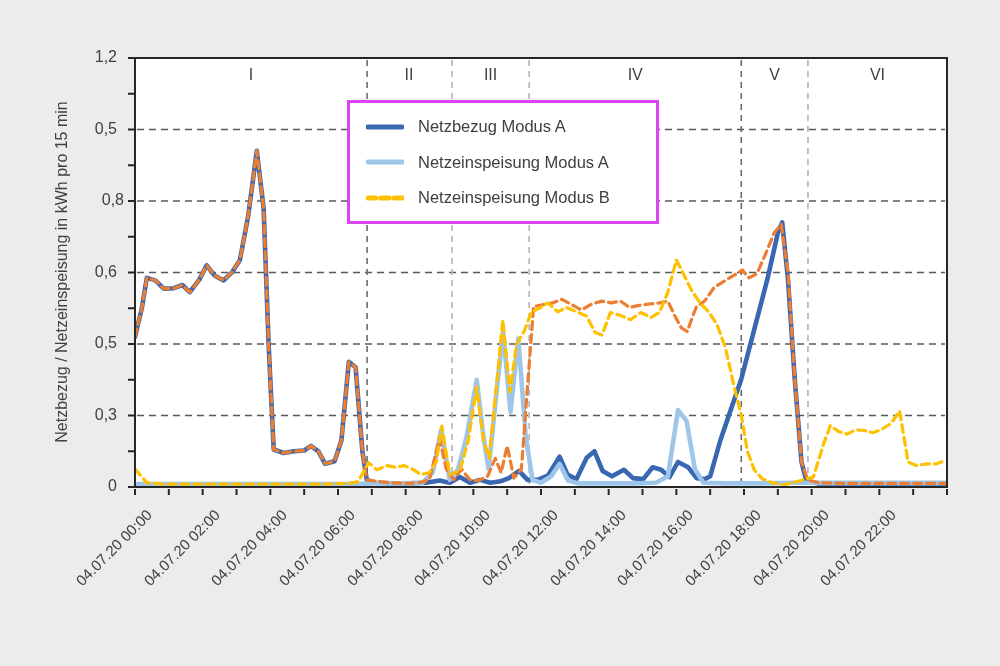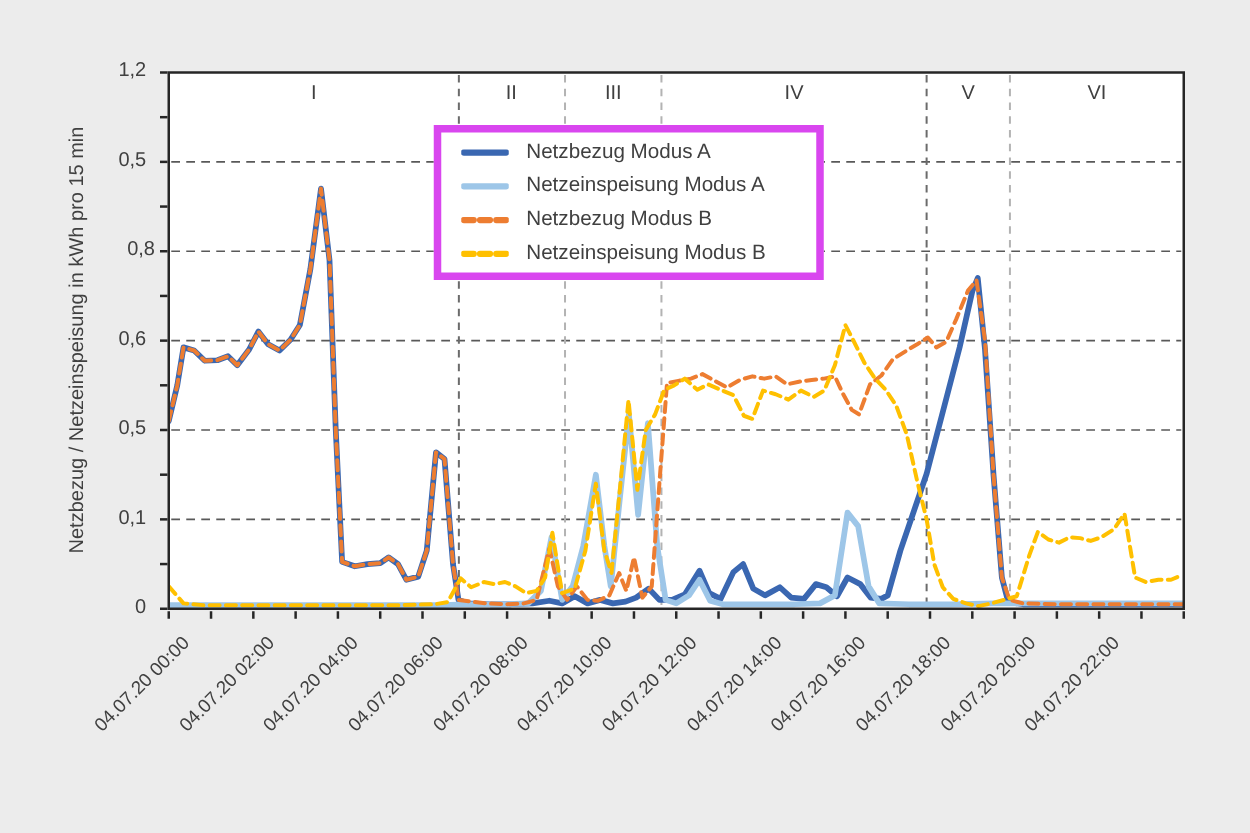--- a/index.html
+++ b/index.html
@@ -5,21 +5,21 @@
   html,body{margin:0;padding:0;}
   body{font-family:"Liberation Sans", sans-serif;}
   .page{position:relative;width:1000px;height:666px;background:#ECECEC;overflow:hidden;}
   .chart-svg{position:absolute;left:0;top:0;}
   .lbl{position:absolute;color:#404040;white-space:nowrap;}
   .y-tick{font-size:16px;text-align:right;width:60px;}
   .x-tick{font-size:15px;transform:rotate(-45deg);transform-origin:100% 0;}
   .region{font-size:16px;transform:translateX(-50%);}
   .axis-title{font-size:16px;transform:translate(-50%,-50%) rotate(-90deg);}
   .legend{position:absolute;left:347px;top:100px;width:312px;height:124px;
-          background:#ffffff;border:6px solid #d946ef;box-sizing:border-box;
+          background:#ffffff;border:3px solid #d946ef;box-sizing:border-box;
           display:flex;flex-direction:column;justify-content:space-evenly;padding:2px 0 2px 16px;}
   .legend-row{display:flex;align-items:center;height:28px;}
   .legend-swatch{width:38px;margin-right:14px;flex:0 0 38px;}
   .legend-label{font-size:16.5px;color:#404040;}
 </style>
 </head>
 <body>
 
 <div class="page">
   <svg class="chart-svg" id="chart-svg" width="1000" height="666" viewBox="0 0 1000 666">
@@ -83,21 +83,21 @@
       <line x1="128" y1="165.25" x2="134" y2="165.25" stroke="#262626" stroke-width="2"></line>
       <line x1="128" y1="129.5" x2="134" y2="129.5" stroke="#262626" stroke-width="2"></line>
       <line x1="128" y1="93.74999999999994" x2="134" y2="93.74999999999994" stroke="#262626" stroke-width="2"></line>
       <line x1="128" y1="57.999999999999886" x2="134" y2="57.999999999999886" stroke="#262626" stroke-width="2"></line>
     </svg>
 
   <div class="lbl axis-title" style="left:62px;top:272px;">Netzbezug / Netzeinspeisung in kWh pro 15 min</div>
 
   <div id="y-ticks">
       <div class="lbl y-tick" style="right: 883px; top: 477px;">0</div>
-      <div class="lbl y-tick" style="right: 883px; top: 405.5px;">0,1</div>
+      <div class="lbl y-tick" style="right: 883px; top: 405.5px;">0,3</div>
       <div class="lbl y-tick" style="right: 883px; top: 334px;">0,5</div>
       <div class="lbl y-tick" style="right: 883px; top: 262.5px;">0,6</div>
       <div class="lbl y-tick" style="right: 876px; top: 191px;">0,8</div>
       <div class="lbl y-tick" style="right: 883px; top: 119.5px;">0,5</div>
       <div class="lbl y-tick" style="right: 883px; top: 48px;">1,2</div>
     </div>
   <div id="x-ticks">
       <div class="lbl x-tick" style="right: 857px; top: 506px;">04.07.20 00:00</div>
       <div class="lbl x-tick" style="right: 789.333px; top: 506px;">04.07.20 02:00</div>
       <div class="lbl x-tick" style="right: 721.667px; top: 506px;">04.07.20 04:00</div>
@@ -128,24 +128,18 @@
         <span class="legend-label">Netzbezug Modus A</span>
       </div>
       <div class="legend-row">
         <svg width="38" height="8" class="legend-swatch">
           <line x1="2" y1="4" x2="36" y2="4" stroke="#9DC6E8" stroke-width="5" stroke-linecap="round"></line>
         </svg>
         <span class="legend-label">Netzeinspeisung Modus A</span>
       </div>
       <div class="legend-row">
         <svg width="38" height="8" class="legend-swatch">
-          <line x1="2" y1="4" x2="36" y2="4" stroke="#ED7D31" stroke-width="5" stroke-linecap="round" stroke-dasharray="8 5"></line>
-        </svg>
-        <span class="legend-label">Netzbezug Modus B</span>
-      </div>
-      <div class="legend-row">
-        <svg width="38" height="8" class="legend-swatch">
           <line x1="2" y1="4" x2="36" y2="4" stroke="#FFC000" stroke-width="5" stroke-linecap="round" stroke-dasharray="8 5"></line>
         </svg>
         <span class="legend-label">Netzeinspeisung Modus B</span>
       </div>
     </div>
 </div>
 
 </body></html>

